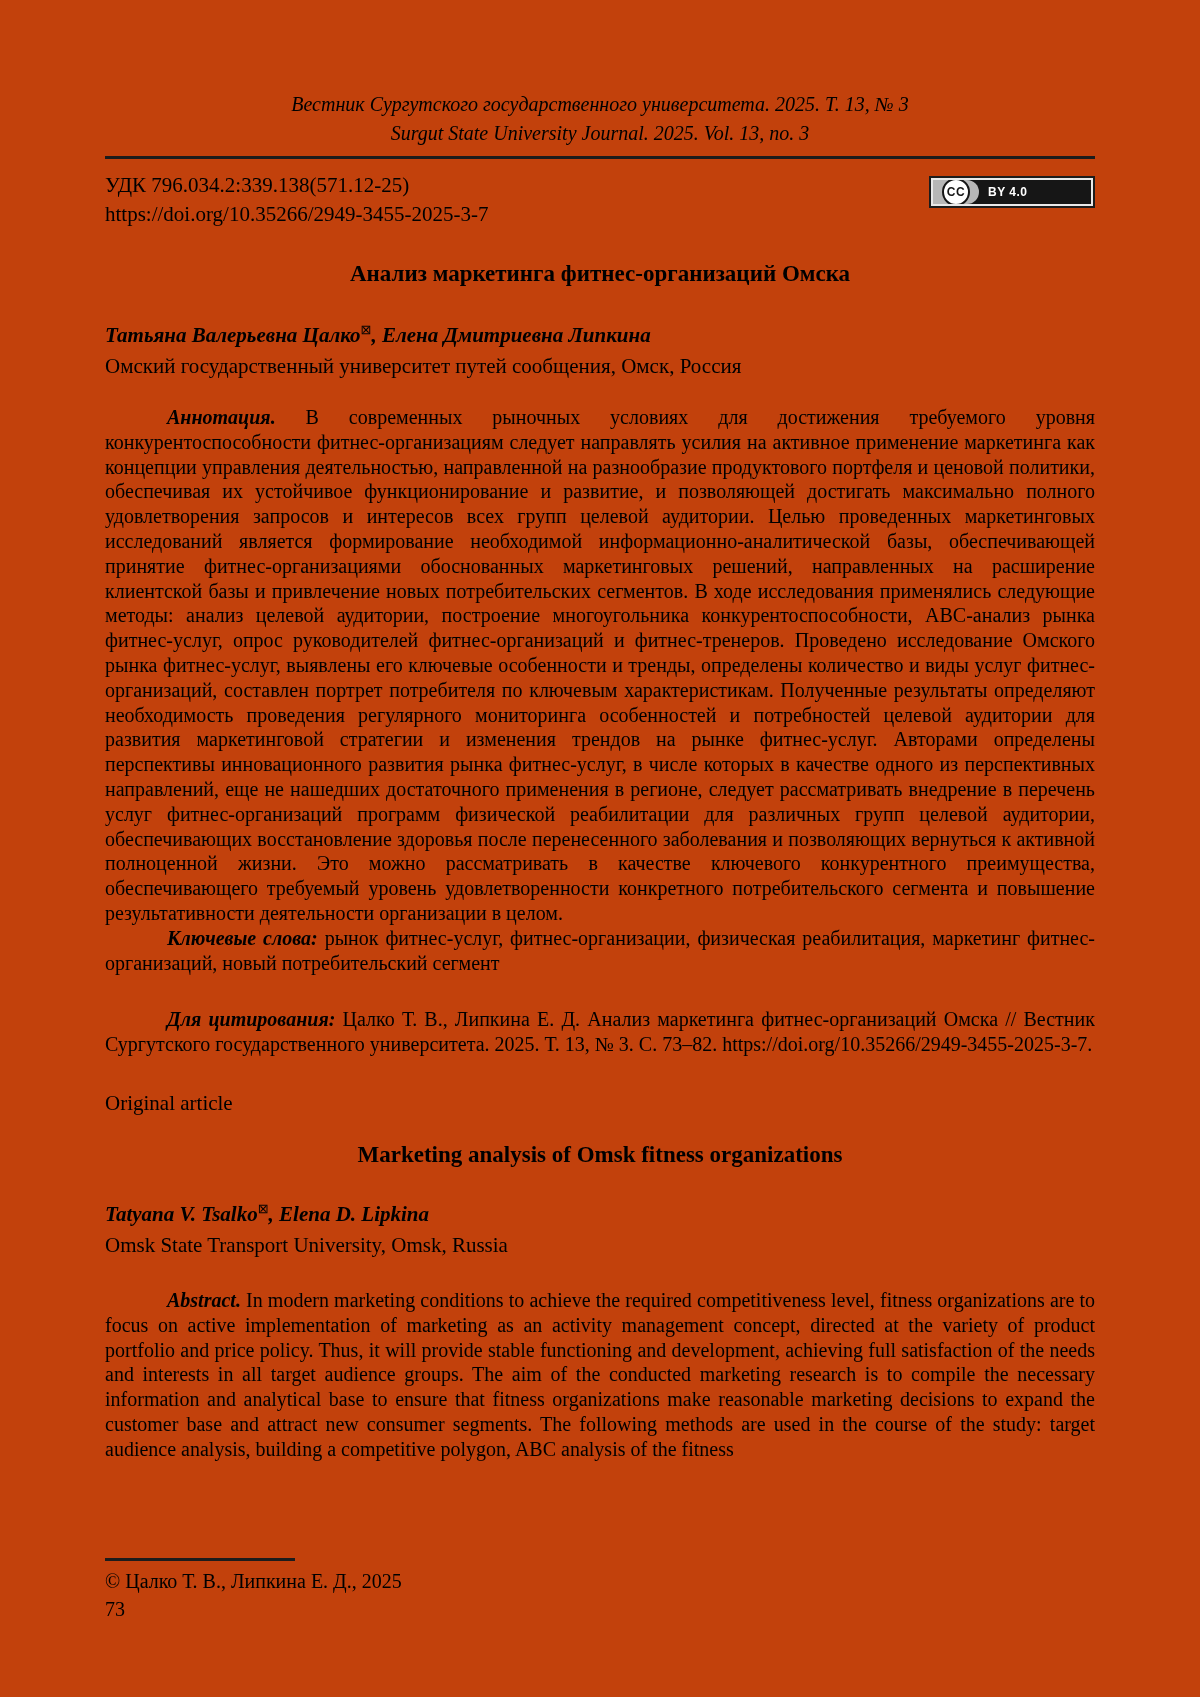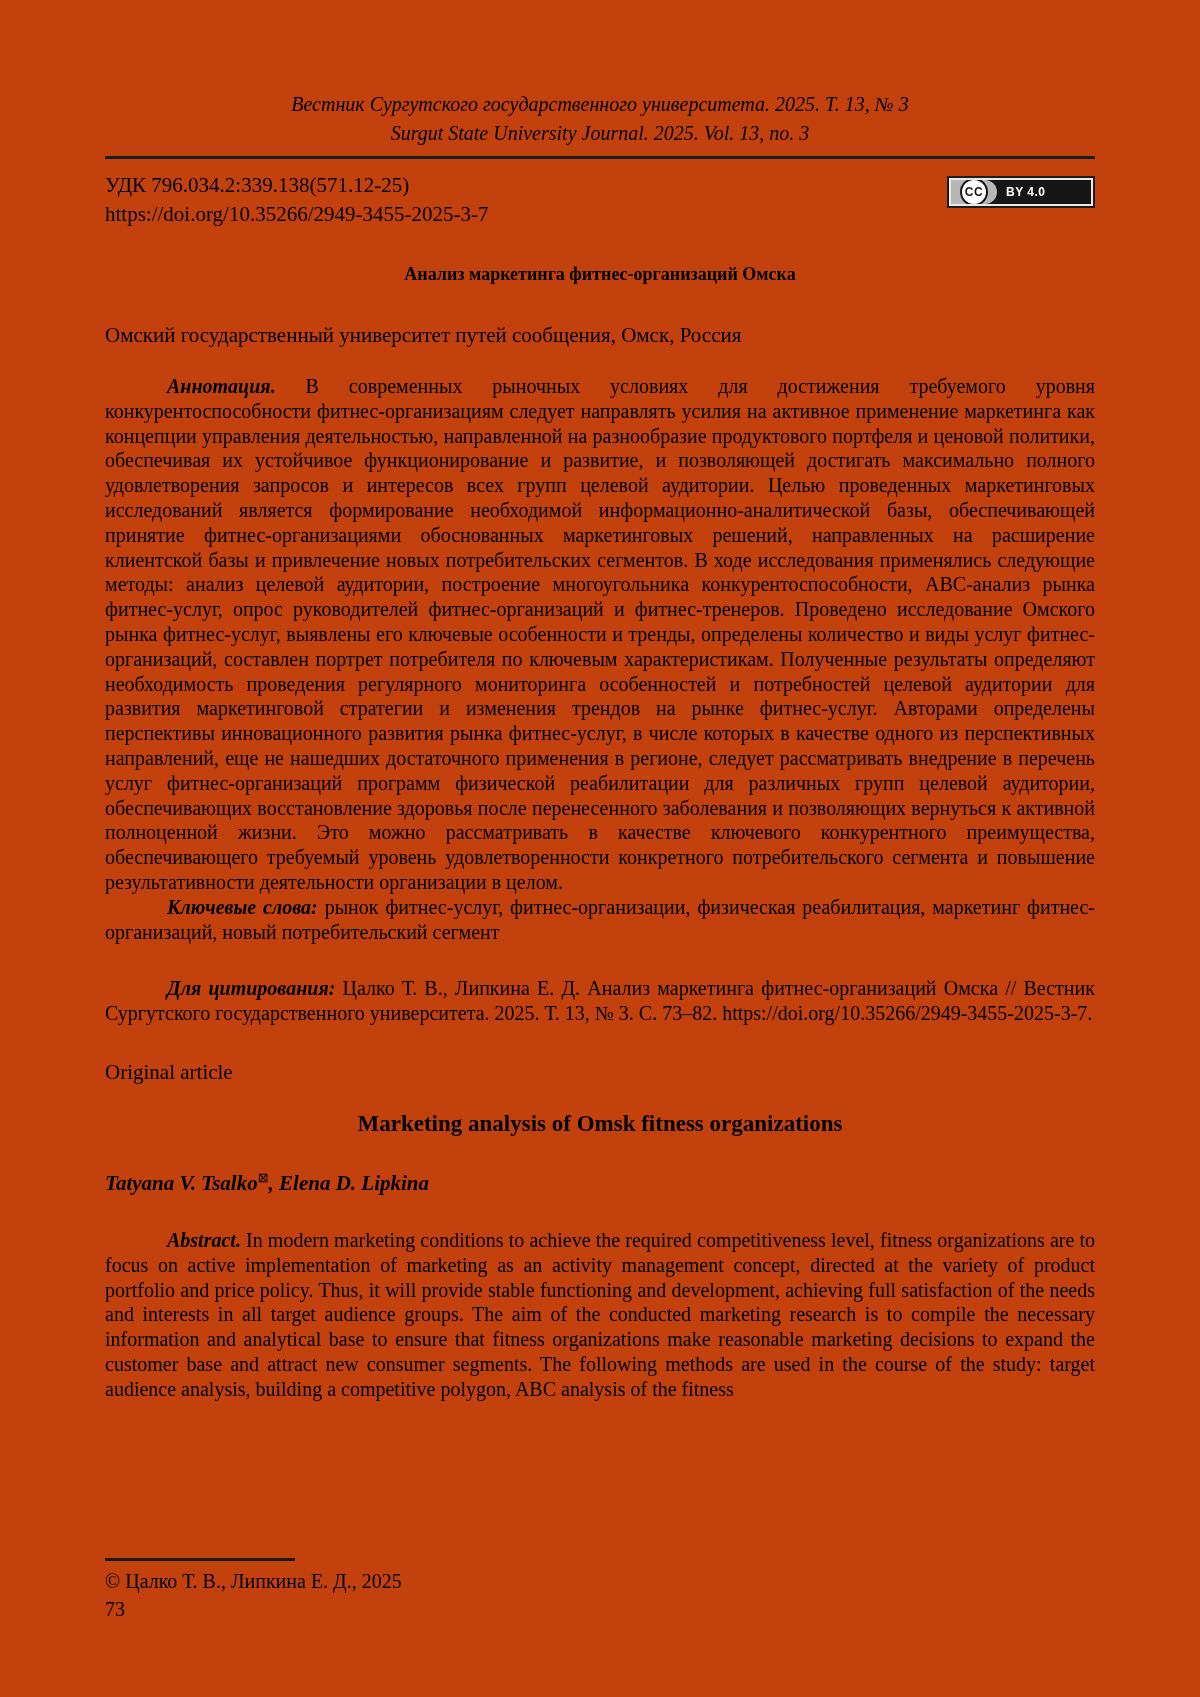--- a/index.html
+++ b/index.html
@@ -31,21 +31,21 @@
     justify-content: space-between;
     align-items: flex-start;
     margin-top: 12px;
   }
   .meta-left { font-size: 21px; line-height: 29px; }
   .meta-left div { white-space: nowrap; }
 
   
   .cc-badge {
     margin-top: 5px;
-    width: 148px;
+    width: 166px;
     height: 32px;
     box-sizing: border-box;
     border: 2px solid #1c1c1c;
     background: #e9e9e9;
     padding: 2px;
     display: flex;
     flex-shrink: 0;
   }
   .cc-badge-inner {
     flex: 1;
@@ -85,21 +85,21 @@
     display: flex;
     align-items: center;
     padding-left: 9px;
     letter-spacing: 0.5px;
   }
 
   .title-ru {
     margin-top: 30px;
     text-align: center;
     font-weight: bold;
-    font-size: 18px;
+    font-size: 23px;
     line-height: 30px;
   }
   .authors-block { margin-top: 32px; font-size: 21px; line-height: 29px; }
   .authors-line { font-weight: bold; font-style: italic; }
   .affiliation-line { }
   .mail-sup {
     font-size: 13px;
     font-weight: normal;
     font-style: normal;
     position: relative;
@@ -162,20 +162,23 @@
           <div class="cc-circle">CC</div>
         </div>
         <div class="cc-right">BY 4.0</div>
       </div>
     </div>
   </div>
 
   <div class="title-ru">Анализ маркетинга фитнес-организаций Омска</div>
 
   <div class="authors-block">
+    <div class="authors-line">
+      <span>Татьяна Валерьевна Цалко</span><span class="mail-sup">⊠</span><span>, Елена Дмитриевна Липкина</span>
+    </div>
     <div class="affiliation-line">Омский государственный университет путей сообщения, Омск, Россия</div>
   </div>
 
   <p class="para abstract-ru">
     <span class="label-bi">Аннотация.</span><span> В современных рыночных условиях для достижения требуемого уровня конкурентоспособности фитнес-организациям следует направлять усилия на активное применение маркетинга как концепции управления деятельностью, направленной на разнообразие продуктового портфеля и ценовой политики, обеспечивая их устойчивое функционирование и развитие, и позволяющей достигать максимально полного удовлетворения запросов и интересов всех групп целевой аудитории. Целью проведенных маркетинговых исследований является формирование необходимой информационно-аналитической базы, обеспечивающей принятие фитнес-организациями обоснованных маркетинговых решений, направленных на расширение клиентской базы и привлечение новых потребительских сегментов. В ходе исследования применялись следующие методы: анализ целевой аудитории, построение многоугольника конкурентоспособности, АВС-анализ рынка фитнес-услуг, опрос руководителей фитнес-организаций и фитнес-тренеров. Проведено исследование Омского рынка фитнес-услуг, выявлены его ключевые особенности и тренды, определены количество и виды услуг фитнес-организаций, составлен портрет потребителя по ключевым характеристикам. Полученные результаты определяют необходимость проведения регулярного мониторинга особенностей и потребностей целевой аудитории для развития маркетинговой стратегии и изменения трендов на рынке фитнес-услуг. Авторами определены перспективы инновационного развития рынка фитнес-услуг, в числе которых в качестве одного из перспективных направлений, еще не нашедших достаточного применения в регионе, следует рассматривать внедрение в перечень услуг фитнес-организаций программ физической реабилитации для различных групп целевой аудитории, обеспечивающих восстановление здоровья после перенесенного заболевания и позволяющих вернуться к активной полноценной жизни. Это можно рассматривать в качестве ключевого конкурентного преимущества, обеспечивающего требуемый уровень удовлетворенности конкретного потребительского сегмента и повышение результативности деятельности организации в целом.</span>
   </p>
 
   <p class="para">
     <span class="label-bi">Ключевые слова:</span><span> рынок фитнес-услуг, фитнес-организации, физическая реабилитация, маркетинг фитнес-организаций, новый потребительский сегмент</span>
   </p>
@@ -185,20 +188,21 @@
   </p>
 
   <div class="original-article">Original article</div>
 
   <div class="title-en">Marketing analysis of Omsk fitness organizations</div>
 
   <div class="authors-block authors-en">
     <div class="authors-line">
       <span>Tatyana V. Tsalko</span><span class="mail-sup">⊠</span><span>, Elena D. Lipkina</span>
     </div>
+    <div class="affiliation-line">Omsk State Transport University, Omsk, Russia</div>
   </div>
 
   <p class="para abstract-en">
     <span class="label-bi">Abstract.</span><span> In modern marketing conditions to achieve the required competitiveness level, fitness organizations are to focus on active implementation of marketing as an activity management concept, directed at the variety of product portfolio and price policy. Thus, it will provide stable functioning and development, achieving full satisfaction of the needs and interests in all target audience groups. The aim of the conducted marketing research is to compile the necessary information and analytical base to ensure that fitness organizations make reasonable marketing decisions to expand the customer base and attract new consumer segments. The following methods are used in the course of the study: target audience analysis, building a competitive polygon, ABC analysis of the fitness</span>
   </p>
 
   <div class="footer-block">
     <div class="footnote-rule"></div>
     <div class="copyright-line">© Цалко Т. В., Липкина Е. Д., 2025</div>
     <div class="page-number">73</div>

